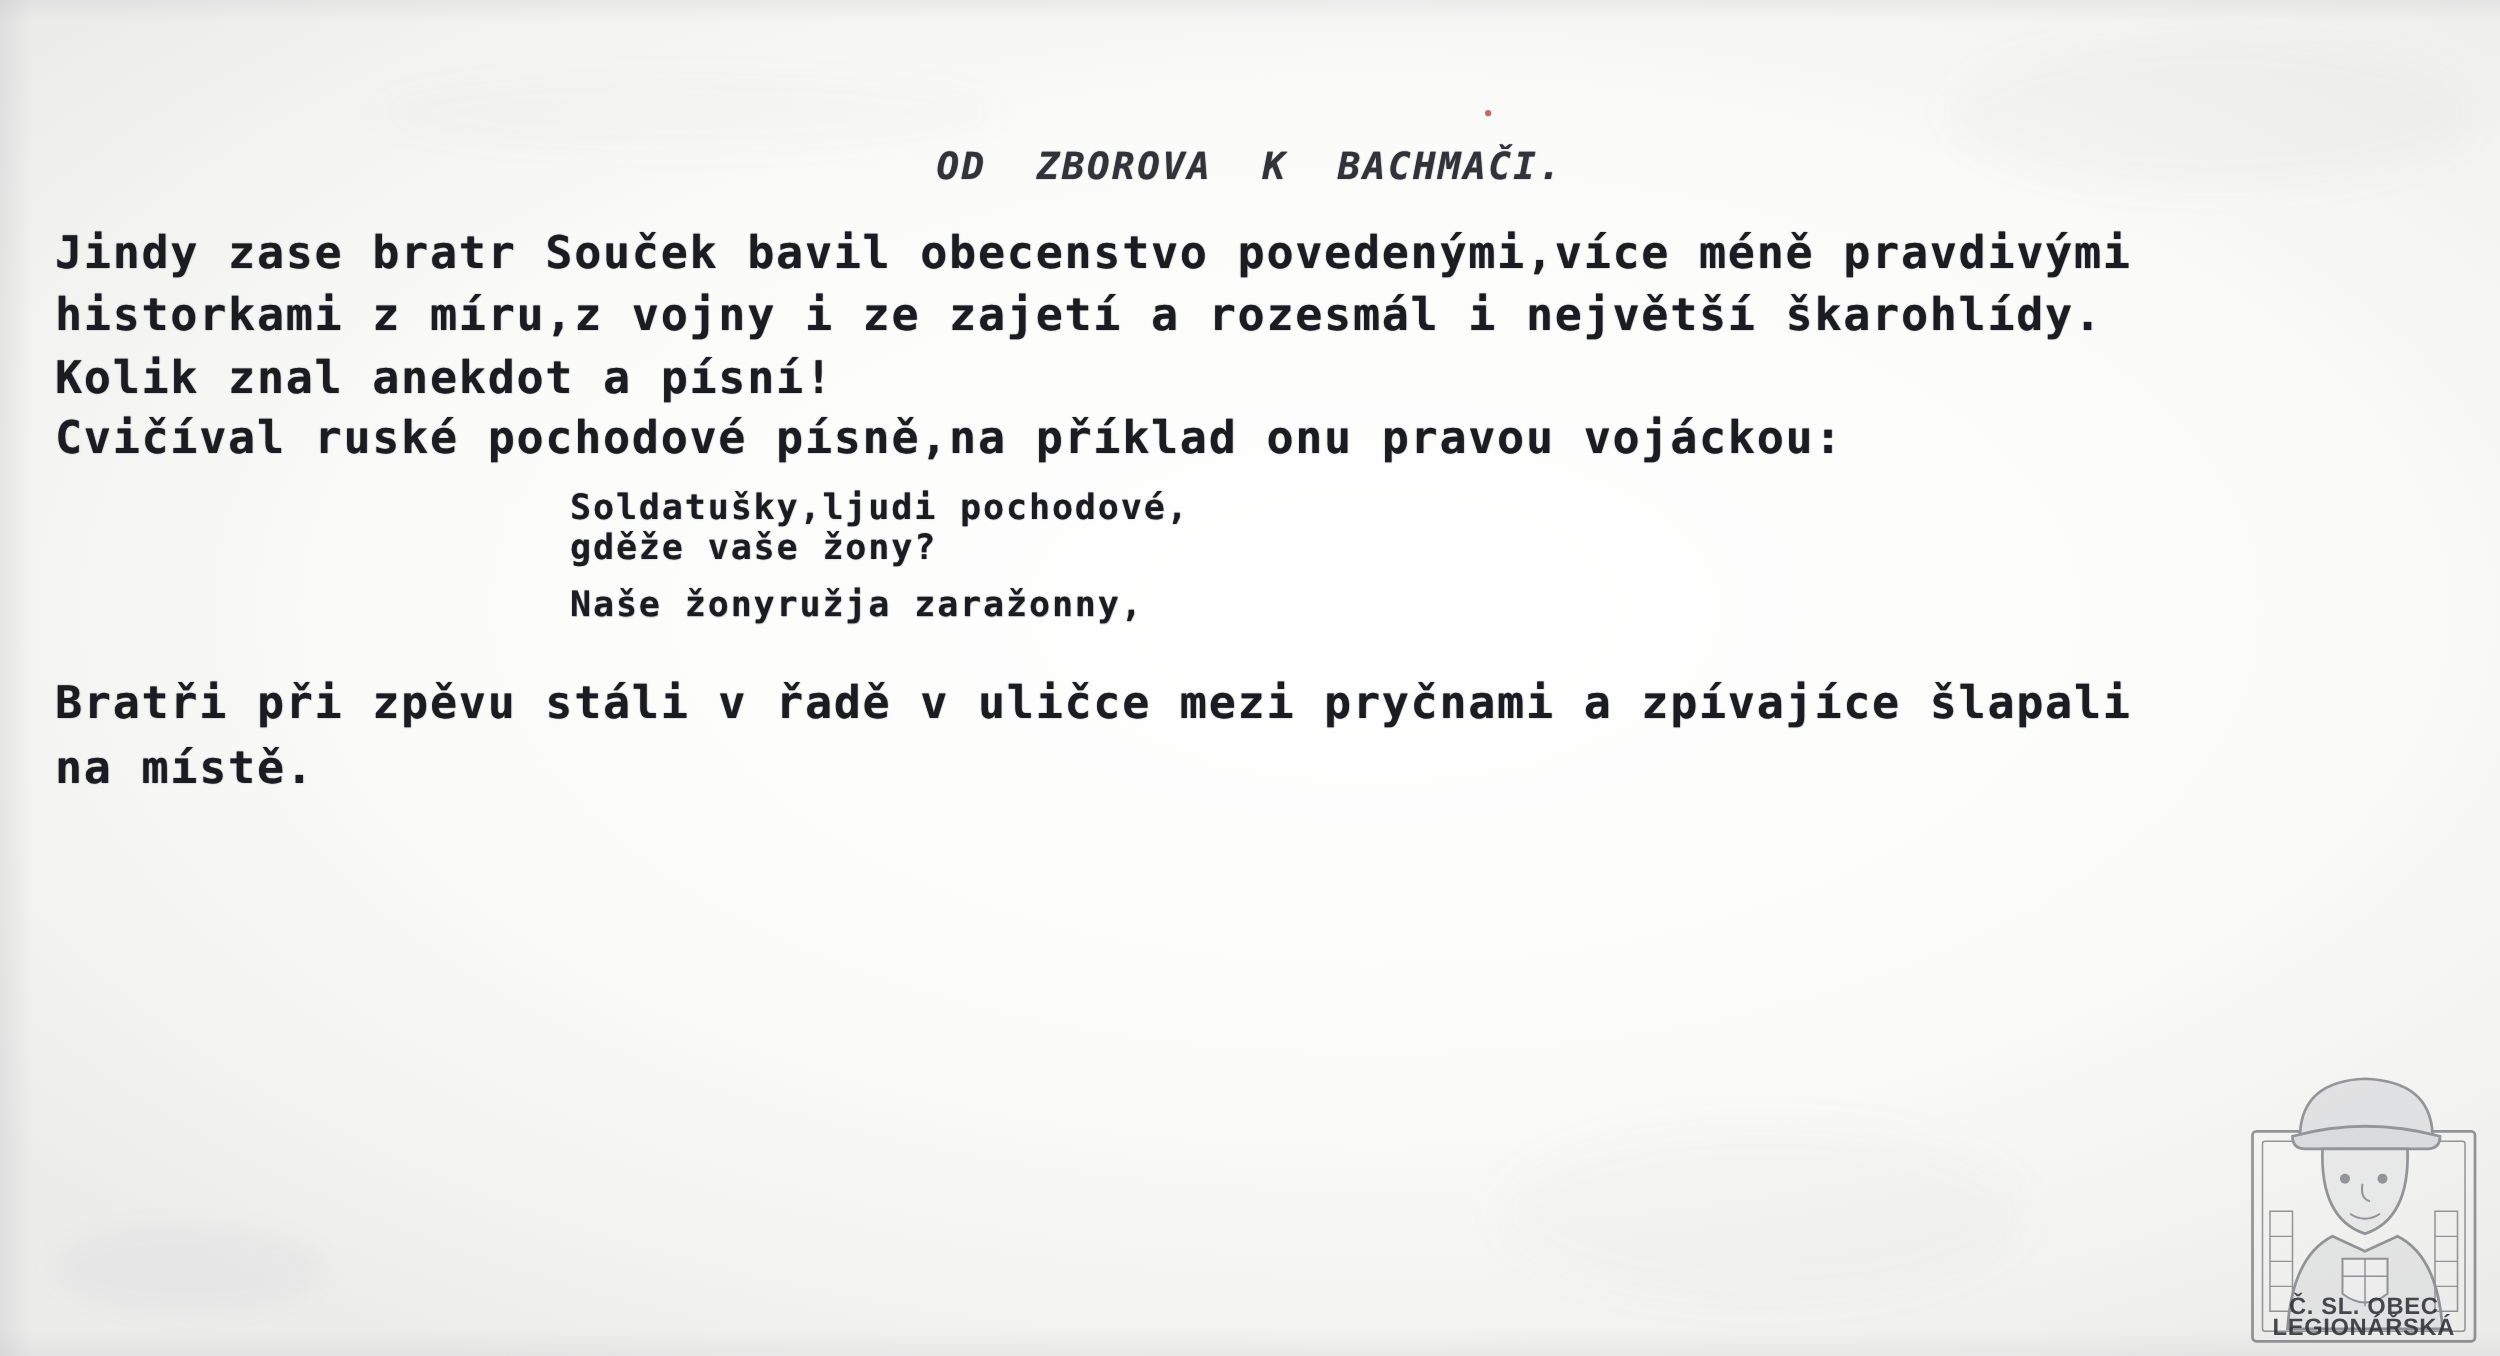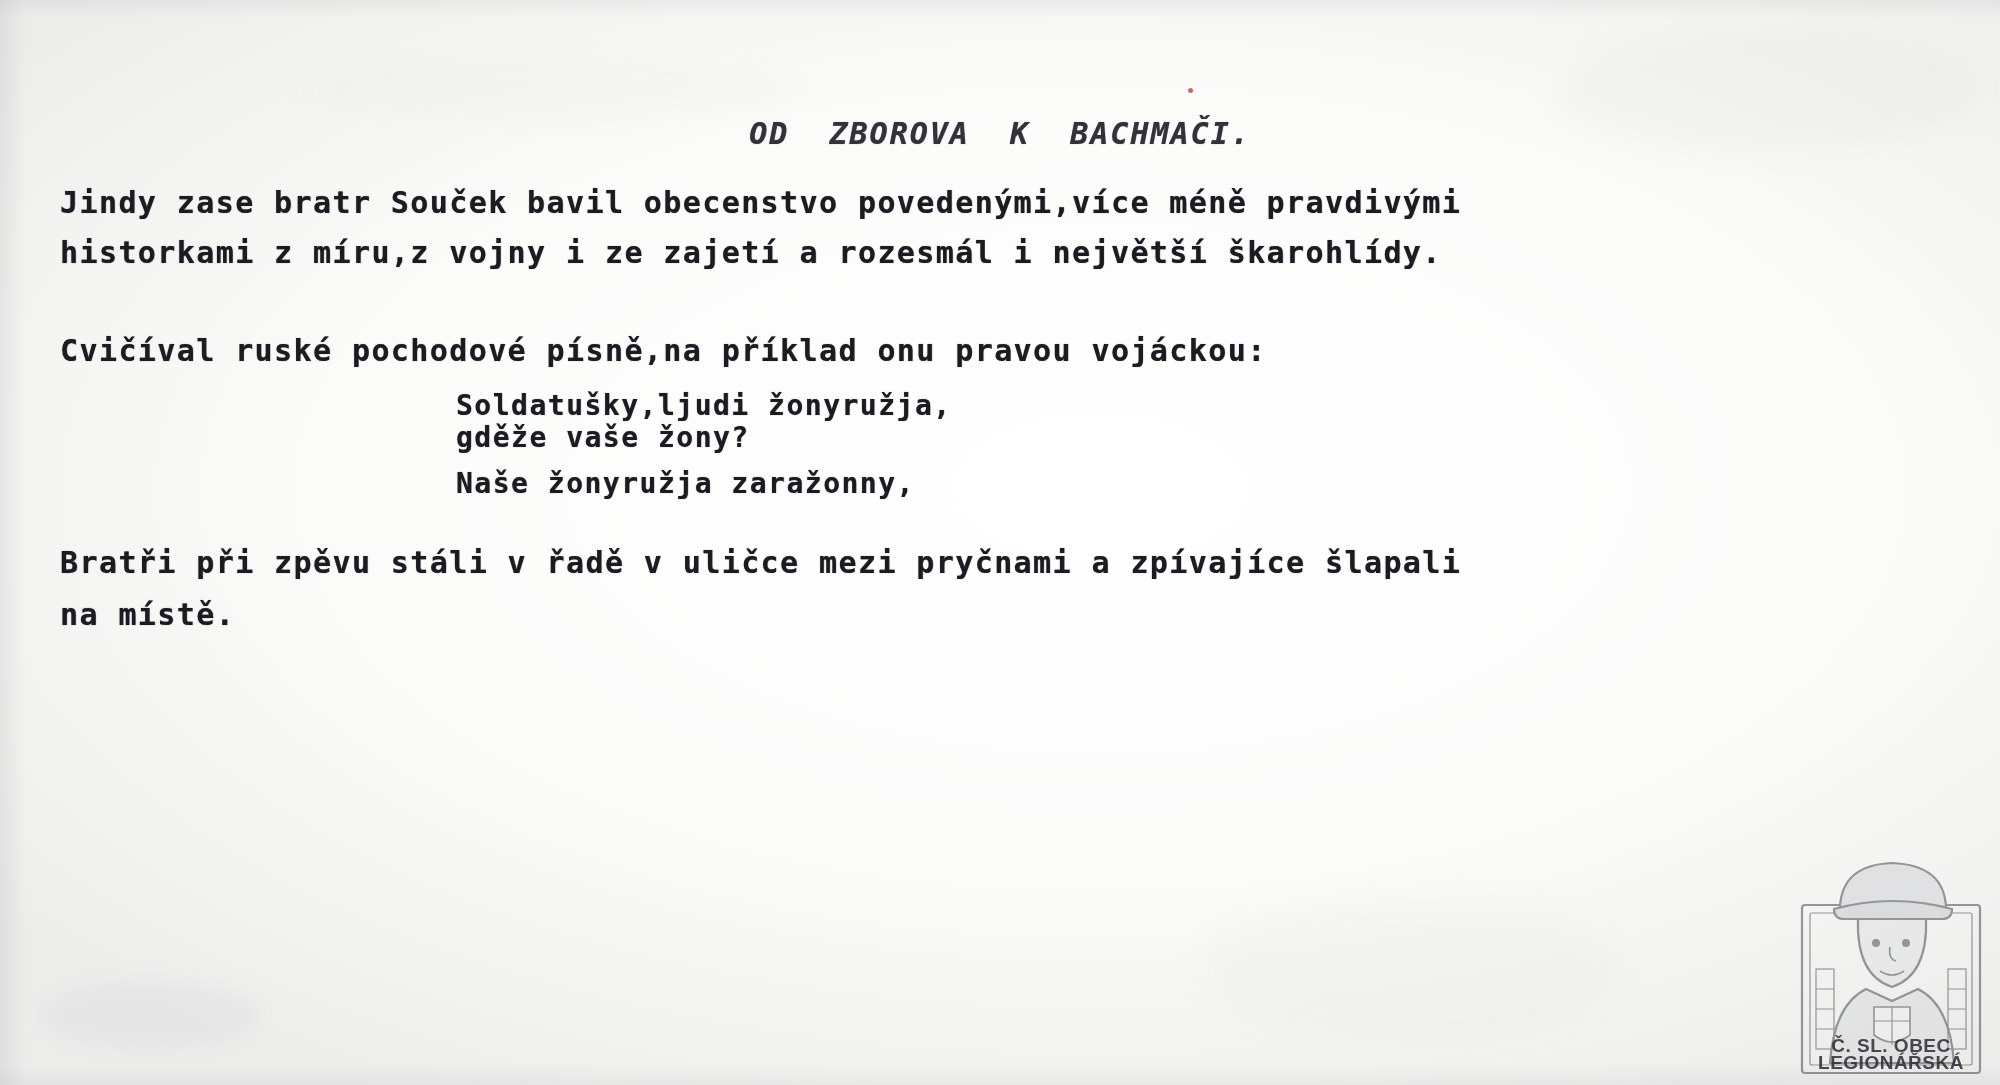--- a/index.html
+++ b/index.html
@@ -56,21 +56,21 @@
     left: 0; right: 0;
     top: 116px;
     text-align: center;
     font-size: 30px;
     letter-spacing: 2px;
     color: #20222a;
     opacity: .92;
     font-style: italic;
   }
 
-  .body-line { left: 60px; font-size: 30px; line-height: 30px; }
+  .body-line { left: 44px; font-size: 36px; line-height: 30px; }
   .l1 { top: 188px; }
   .l2 { top: 238px; }
   .l3 { top: 288px; }
   .l4 { top: 336px; }
   .l9  { top: 548px; }
   .l10 { top: 600px; }
   .l11 { top: 645px; }
 
   .verse { left: 456px; font-size: 28px; line-height: 28px; letter-spacing: 1.5px; }
   .v1 { top: 392px; }
@@ -125,23 +125,24 @@
   <div class="blotch b1"></div>
   <div class="blotch b2"></div>
   <div class="blotch b3"></div>
   <div class="blotch b4"></div>
   <div class="red-dot"></div>
 
   <div class="tw title">OD  ZBOROVA  K  BACHMAČI.</div>
 
   <div class="tw body-line l1">Jindy zase bratr Souček bavil obecenstvo povedenými,více méně pravdivými</div>
   <div class="tw body-line l2">historkami z míru,z vojny i ze zajetí a rozesmál i největší škarohlídy.</div>
+  <div class="tw body-line l3">Kolik znal anekdot a písní!</div>
   <div class="tw body-line l4">Cvičíval ruské pochodové písně,na příklad onu pravou vojáckou:</div>
 
-  <div class="tw verse v1">Soldatušky,ljudi žonyružja,</div>
+  <div class="tw verse v1">Soldatušky,ljudi pochodové,</div>
   <div class="tw verse v2">gděže vaše žony?</div>
   <div class="tw verse v3">Naše žonyružja zaražonny,</div>
 
   <div class="tw body-line l9">Bratři při zpěvu stáli v řadě v uličce mezi pryčnami a zpívajíce šlapali</div>
   <div class="tw body-line l10">na místě.</div>
 
   <div class="stamp">
     <svg viewBox="0 0 190 230" xmlns="http://www.w3.org/2000/svg">
       <g fill="none" stroke="#35373f" stroke-width="2.2" opacity="0.9">
 

